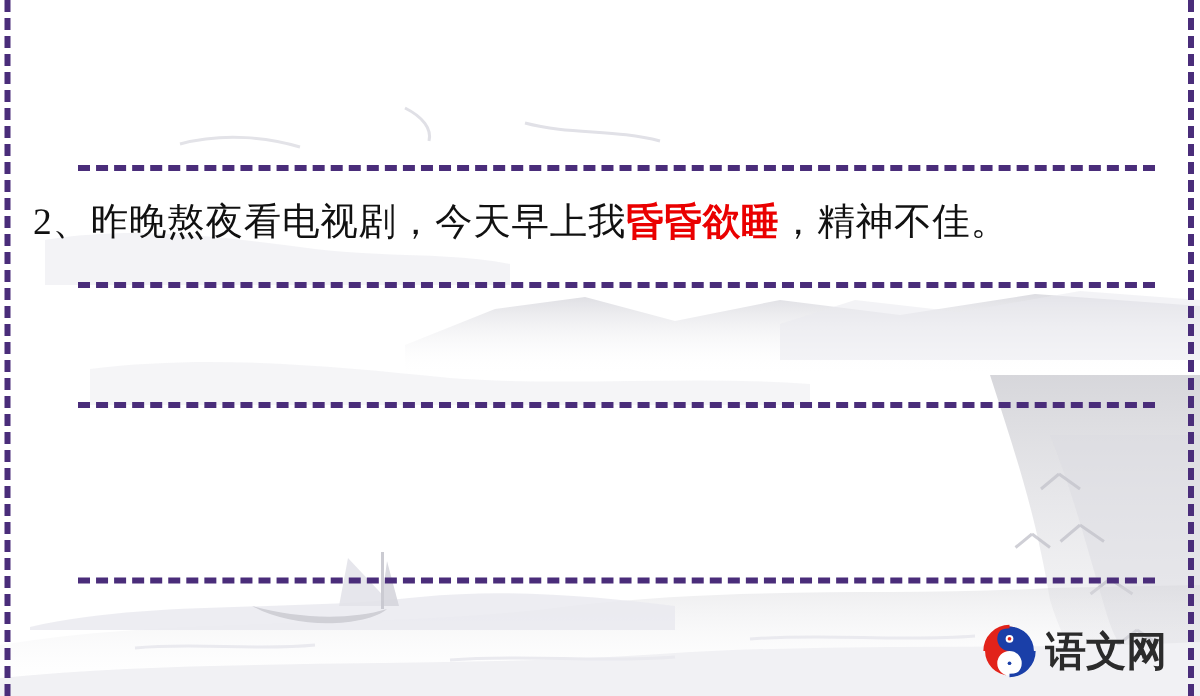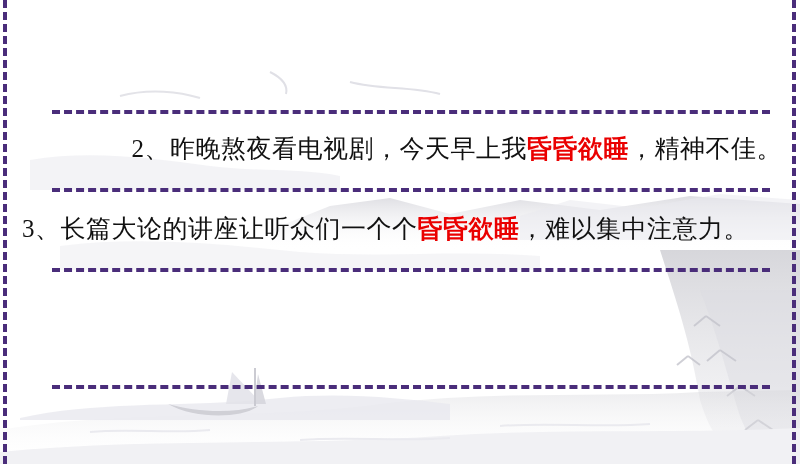--- a/index.html
+++ b/index.html
@@ -82,21 +82,21 @@
   .sentence {
     color: #111111;
     font-size: 25px;
     line-height: 44px;
     font-family: "Liberation Serif", "DejaVu Serif", serif;
     letter-spacing: 0.5px;
     box-sizing: border-box;
     padding-left: 4px;
   }
   .s-1 { height: 78px; padding-top: 16px; }
-  .s-2 { height: 80px; padding-top: 17px; text-align: right; }
+  .s-2 { height: 80px; padding-top: 17px; }
   .s-3 { height: 117px; padding-top: 17px; }
 
   .hl {
     color: #ea0000;
     font-weight: bold;
     letter-spacing: 0.5px;
   }
 
   
   .logo {
@@ -190,20 +190,36 @@
   <div class="sep sep-4"></div>
 
 
   <div class="sentences">
 
 
     <div class="sentence s-2">
       <span>2、</span><span>昨晚熬夜看电视剧，今天早上我</span><span class="hl">昏昏欲睡</span><span>，精神不佳。</span>
     </div>
 
-    <div class="sentence s-3">
-      <span>3、</span><span>长篇大论的讲座让听众们一个个</span><span class="hl">昏昏欲睡</span><span>，难以集中注意力。</span>
-    </div>
 
   </div>
 
+  <div class="logo">
+    <svg class="logo-mark" viewBox="0 0 64 64">
+      <circle cx="32" cy="32" r="29" fill="#ffffff"></circle>
+
+      <path d="M32 3 A29 29 0 0 0 32 61 A14.5 14.5 0 0 1 32 32 A14.5 14.5 0 0 0 32 3 Z" fill="#e2231a"></path>
+
+      <path d="M32 3 A29 29 0 0 1 32 61 A14.5 14.5 0 0 0 32 32 A14.5 14.5 0 0 1 32 3 Z" fill="#1a3fa8"></path>
+
+      <circle cx="32" cy="17.5" r="4.6" fill="#ffffff"></circle>
+      <circle cx="32" cy="17.5" r="2.2" fill="#e2231a"></circle>
+
+      <circle cx="32" cy="46.5" r="4.6" fill="#ffffff"></circle>
+      <circle cx="32" cy="46.5" r="2.2" fill="#1a3fa8"></circle>
+
+      <path d="M32 3 A29 29 0 0 0 3 32" stroke="#e2231a" stroke-width="4" fill="none"></path>
+      <path d="M32 61 A29 29 0 0 0 61 32" stroke="#1a3fa8" stroke-width="4" fill="none"></path>
+    </svg>
+    <span class="logo-text">语文网</span>
+  </div>
 
 </div>
 
 </body></html>

